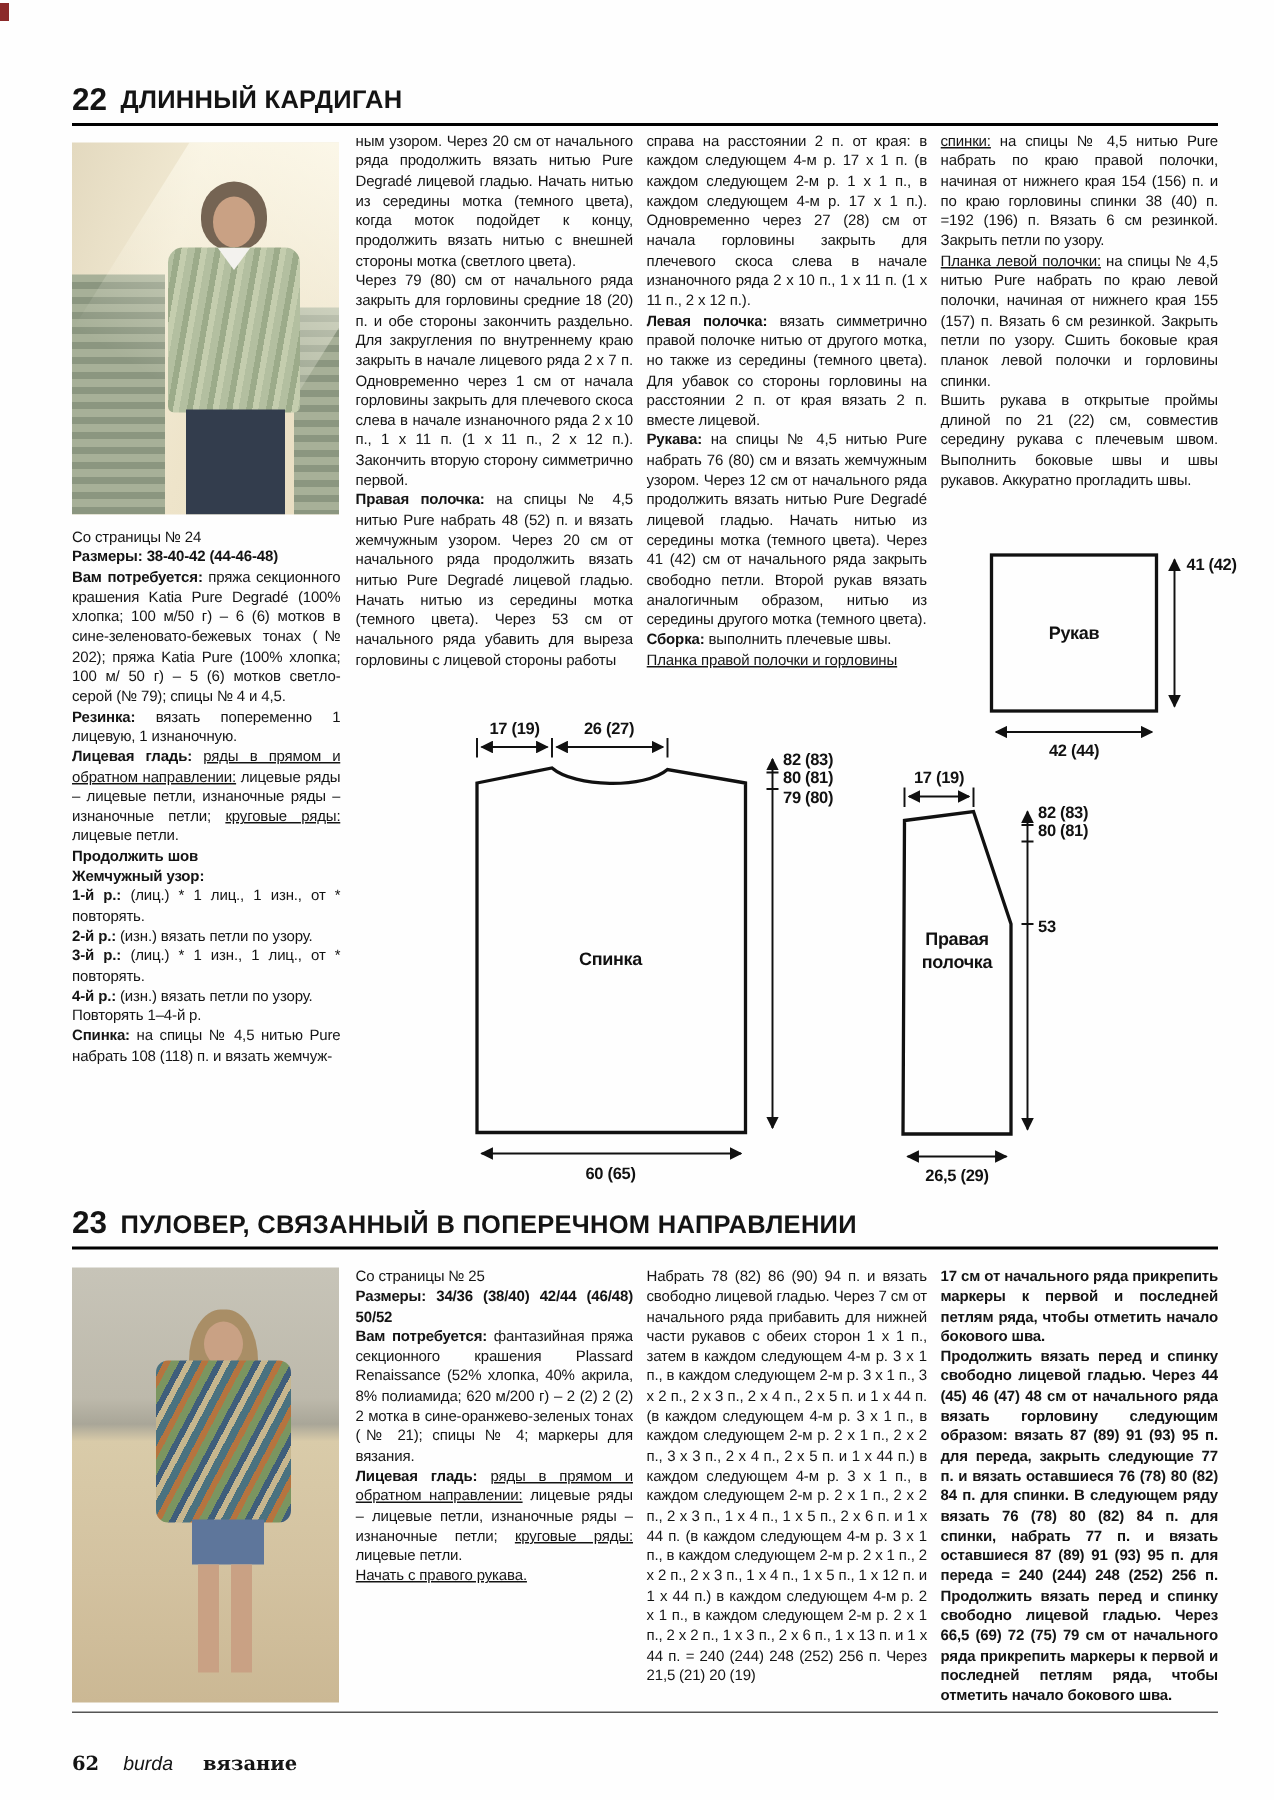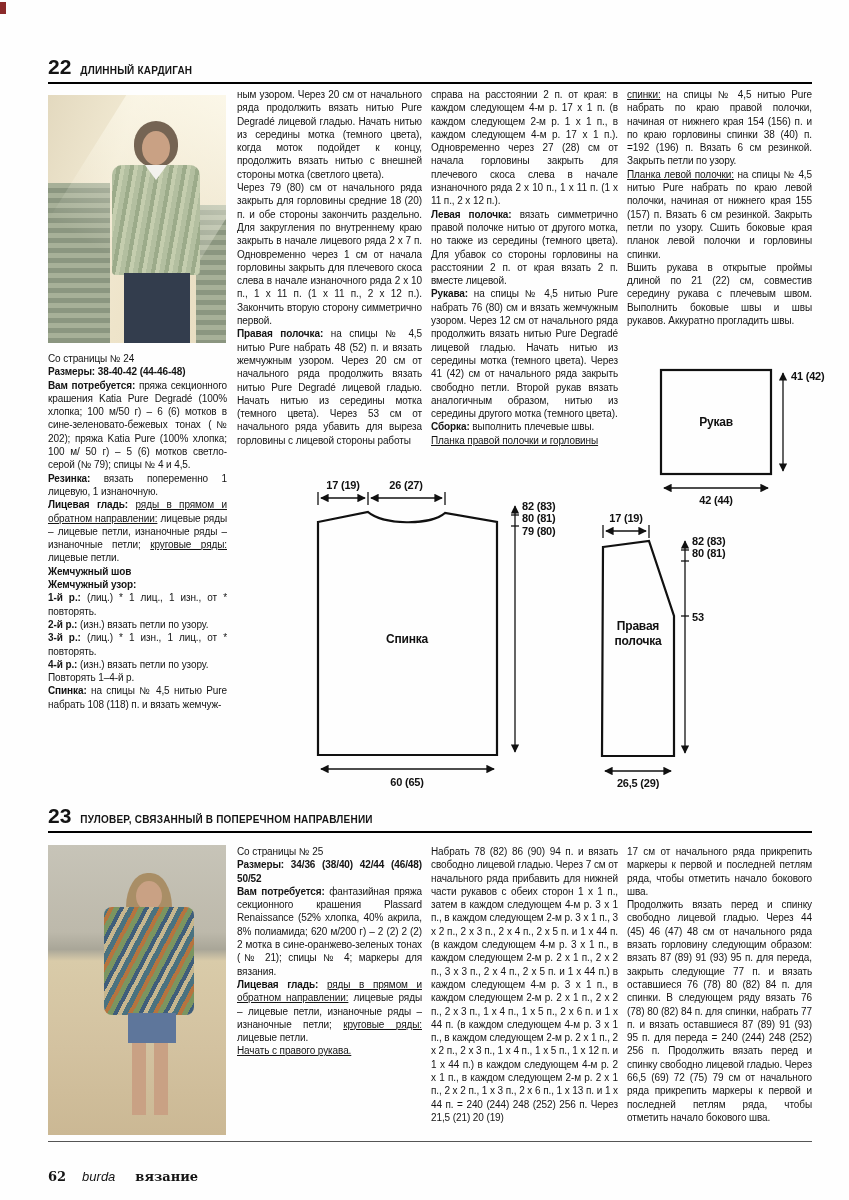--- a/index.html
+++ b/index.html
@@ -3,21 +3,21 @@
 <meta charset="utf-8">
 <style>
   html,body{margin:0;padding:0;background:#ececec;}
   .page{position:relative;width:849px;height:1200px;background:#fefefe;margin:0 auto;
         font-family:"Liberation Sans",sans-serif;color:#141414;overflow:hidden;}
   .corner-mark{position:absolute;left:0;top:2px;width:6px;height:12px;background:#8b2a2a;}
   
   .sec-head{position:absolute;left:48px;width:764px;border-bottom:2px solid #000;
             padding-bottom:3px;display:flex;align-items:baseline;gap:9px;}
   .sec-head .num{font-size:21px;font-weight:800;}
-  .sec-head .ttl{font-size:10px;font-weight:700;letter-spacing:.2px;}
+  .sec-head .ttl{font-size:17px;font-weight:700;letter-spacing:.2px;}
   
   .col{position:absolute;font-size:10px;line-height:13.3px;letter-spacing:-.1px;
        text-align:justify;overflow:hidden;}
   .col p{margin:0;}
   .b{font-weight:700;}
   .u{text-decoration:underline;}
   .gap{margin-top:12px;}
   
   .photo{position:absolute;overflow:hidden;}
   .photo>div{position:absolute;}
@@ -57,21 +57,21 @@
   .pgnum{font-family:"DejaVu Serif",serif;font-weight:700;margin-right:16px;}
   .brand{font-family:"Liberation Sans",sans-serif;margin-right:20px;font-style:italic;}
   .brandsec{font-family:"DejaVu Serif",serif;font-weight:700;margin-top:22px;}
 </style>
 </head>
 <body>
 
 <div class="page">
   <div class="corner-mark"></div>
 
-  <div class="sec-head" style="top:55px;">
+  <div class="sec-head" style="top:55px;align-items:center;">
     <span class="num">22</span>
     <span class="ttl">ДЛИННЫЙ КАРДИГАН</span>
   </div>
 
   <div class="photo photo1">
     <div class="ph1-shutter-l"></div>
     <div class="ph1-shutter-r"></div>
     <div class="ph1-beam"></div>
     <div class="ph1-hair"></div>
     <div class="ph1-face"></div>
@@ -79,21 +79,21 @@
     <div class="ph1-collar"></div>
     <div class="ph1-skirt"></div>
   </div>
 
   <div class="col" style="left:48px;top:352px;width:179px;height:452px;">
     <p><span>Со страницы № 24</span></p>
     <p><span class="b">Размеры: 38-40-42 (44-46-48)</span></p>
     <p class="gap"><span class="b">Вам потребуется: </span><span>пряжа секционного крашения Katia Pure Degradé (100% хлопка; 100 м/50 г) – 6 (6) мотков в сине-зеленовато-бежевых тонах (№ 202); пряжа Katia Pure (100% хлопка; 100 м/ 50 г) – 5 (6) мотков светло-серой (№ 79); спицы № 4 и 4,5.</span></p>
     <p><span class="b">Резинка: </span><span>вязать попеременно 1 лицевую, 1 изнаночную.</span></p>
     <p><span class="b">Лицевая гладь: </span><span class="u">ряды в прямом и обратном направлении:</span><span> лицевые ряды – лицевые петли, изнаночные ряды – изнаночные петли; </span><span class="u">круговые ряды:</span><span> лицевые петли.</span></p>
-    <p><span class="b">Жемчужный шов</span></p>
+    <p><span class="b">Продолжить шов</span></p>
     <p><span class="b">Жемчужный узор:</span></p>
     <p><span class="b">1-й р.: </span><span>(лиц.) * 1 лиц., 1 изн., от * повторять.</span></p>
     <p><span class="b">2-й р.: </span><span>(изн.) вязать петли по узору.</span></p>
     <p><span class="b">3-й р.: </span><span>(лиц.) * 1 изн., 1 лиц., от * повторять.</span></p>
     <p><span class="b">4-й р.: </span><span>(изн.) вязать петли по узору.</span></p>
     <p><span>Повторять 1–4-й р.</span></p>
     <p><span class="b">Спинка: </span><span>на спицы № 4,5 нитью Pure набрать 108 (118) п. и вязать жемчуж-</span></p>
   </div>
 
   <div class="col" style="left:237px;top:88px;width:185px;height:392px;">
@@ -198,21 +198,21 @@
     <p><span class="b">Размеры: 34/36 (38/40) 42/44 (46/48) 50/52</span></p>
     <p class="gap"><span class="b">Вам потребуется: </span><span>фантазийная пряжа секционного крашения Plassard Renaissance (52% хлопка, 40% акрила, 8% полиамида; 620 м/200 г) – 2 (2) 2 (2) 2 мотка в сине-оранжево-зеленых тонах (№ 21); спицы № 4; маркеры для вязания.</span></p>
     <p><span class="b">Лицевая гладь: </span><span class="u">ряды в прямом и обратном направлении:</span><span> лицевые ряды – лицевые петли, изнаночные ряды – изнаночные петли; </span><span class="u">круговые ряды:</span><span> лицевые петли.</span></p>
     <p><span class="u">Начать с правого рукава.</span></p>
   </div>
 
   <div class="col" style="left:431px;top:845px;width:187px;height:292px;">
     <p><span>Набрать 78 (82) 86 (90) 94 п. и вязать свободно лицевой гладью. Через 7 см от начального ряда прибавить для нижней части рукавов с обеих сторон 1 х 1 п., затем в каждом следующем 4-м р. 3 х 1 п., в каждом следующем 2-м р. 3 х 1 п., 3 х 2 п., 2 х 3 п., 2 х 4 п., 2 х 5 п. и 1 х 44 п. (в каждом следующем 4-м р. 3 х 1 п., в каждом следующем 2-м р. 2 х 1 п., 2 х 2 п., 3 х 3 п., 2 х 4 п., 2 х 5 п. и 1 х 44 п.) в каждом следующем 4-м р. 3 х 1 п., в каждом следующем 2-м р. 2 х 1 п., 2 х 2 п., 2 х 3 п., 1 х 4 п., 1 х 5 п., 2 х 6 п. и 1 х 44 п. (в каждом следующем 4-м р. 3 х 1 п., в каждом следующем 2-м р. 2 х 1 п., 2 х 2 п., 2 х 3 п., 1 х 4 п., 1 х 5 п., 1 х 12 п. и 1 х 44 п.) в каждом следующем 4-м р. 2 х 1 п., в каждом следующем 2-м р. 2 х 1 п., 2 х 2 п., 1 х 3 п., 2 х 6 п., 1 х 13 п. и 1 х 44 п. = 240 (244) 248 (252) 256 п. Через 21,5 (21) 20 (19)</span></p>
   </div>
 
-  <div class="col" style="left:627px;top:845px;width:185px;height:292px;">
+  <div class="col" style="left:627px;top:845px;width:185px;height:292px;font-weight:bold;">
     <p><span>17 см от начального ряда прикрепить маркеры к первой и последней петлям ряда, чтобы отметить начало бокового шва.</span></p>
     <p><span>Продолжить вязать перед и спинку свободно лицевой гладью. Через 44 (45) 46 (47) 48 см от начального ряда вязать горловину следующим образом: вязать 87 (89) 91 (93) 95 п. для переда, закрыть следующие 77 п. и вязать оставшиеся 76 (78) 80 (82) 84 п. для спинки. В следующем ряду вязать 76 (78) 80 (82) 84 п. для спинки, набрать 77 п. и вязать оставшиеся 87 (89) 91 (93) 95 п. для переда = 240 (244) 248 (252) 256 п. Продолжить вязать перед и спинку свободно лицевой гладью. Через 66,5 (69) 72 (75) 79 см от начального ряда прикрепить маркеры к первой и последней петлям ряда, чтобы отметить начало бокового шва.</span></p>
   </div>
 
   <div class="footer-rule"></div>
   <div class="footer">
     <span class="pgnum">62</span>
     <span class="brand">burda</span>
     <span class="brandsec">вязание</span>
   </div>

